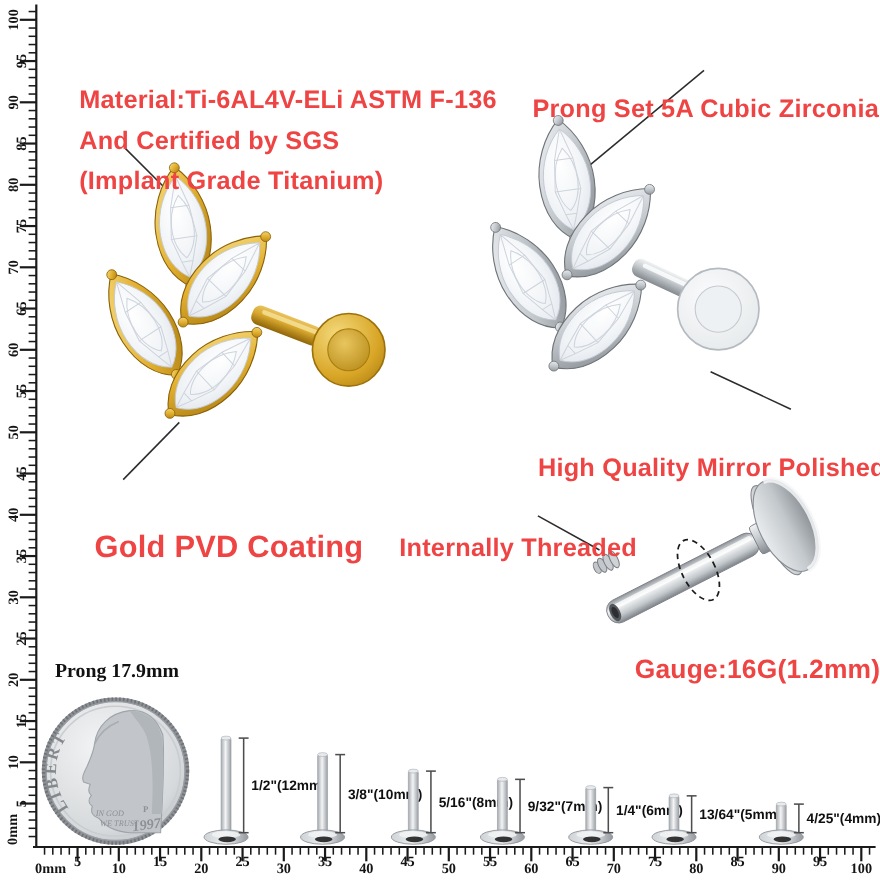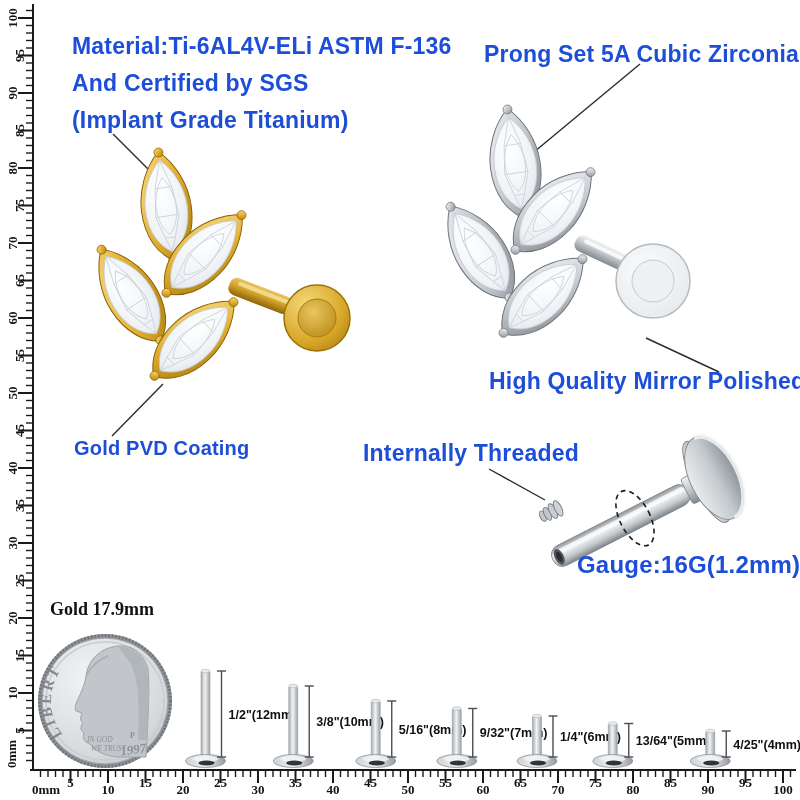--- a/index.html
+++ b/index.html
@@ -1,19 +1,19 @@
 <!DOCTYPE html>
 <html><head>
 <meta charset="utf-8">
 <style>
   html,body{margin:0;padding:0;background:#ffffff;}
   .canvas{position:relative;width:800px;height:800px;background:#ffffff;overflow:hidden;
           font-family:"Liberation Sans",sans-serif;}
   .scene{position:absolute;left:0;top:0;}
-  .ann{position:absolute;color:#1d4ed8;font-weight:600;font-size:23px;letter-spacing:0.2px;white-space:nowrap;}
+  .ann{position:absolute;color:#ef4444;font-weight:600;font-size:23px;letter-spacing:0.2px;white-space:nowrap;margin-top:44px;}
   .ann-block div{line-height:37px;}
   .serifLabel{position:absolute;color:#111;font-family:"Liberation Serif",serif;font-weight:700;font-size:18px;white-space:nowrap;}
 </style>
 </head>
 <body>
 
 <div class="canvas">
 
 <svg class="scene" width="800" height="800" viewBox="0 0 800 800" xmlns="http://www.w3.org/2000/svg">
   <defs>
@@ -515,19 +515,19 @@
         <text x="46" y="794" text-anchor="middle" font-family="Liberation Serif, serif" font-weight="bold" font-size="13" fill="#141414">0mm</text>
       </g>
 </svg>
 
 <div class="ann ann-block" style="left:72px;top:28px;">
   <div>Material:Ti-6AL4V-ELi ASTM F-136</div>
   <div>And Certified by SGS</div>
   <div>(Implant Grade Titanium)</div>
 </div>
 <div class="ann" style="left:484px;top:41px;">Prong Set 5A Cubic Zirconia</div>
-<div class="ann" style="left:74px;top:437px;font-size:20px;">Gold PVD Coating</div>
+<div class="ann" style="left:86px;top:437px;font-size:28px;">Gold PVD Coating</div>
 <div class="ann" style="left:489px;top:368px;">High Quality Mirror Polished</div>
 <div class="ann" style="left:363px;top:440px;">Internally Threaded</div>
 <div class="ann" style="left:577px;top:551px;font-size:24px;">Gauge:16G(1.2mm)</div>
-<div class="serifLabel" style="left:50px;top:599px;">Gold 17.9mm</div>
+<div class="serifLabel" style="left:50px;top:599px;">Prong 17.9mm</div>
 
 </div>
 
 </body></html>

